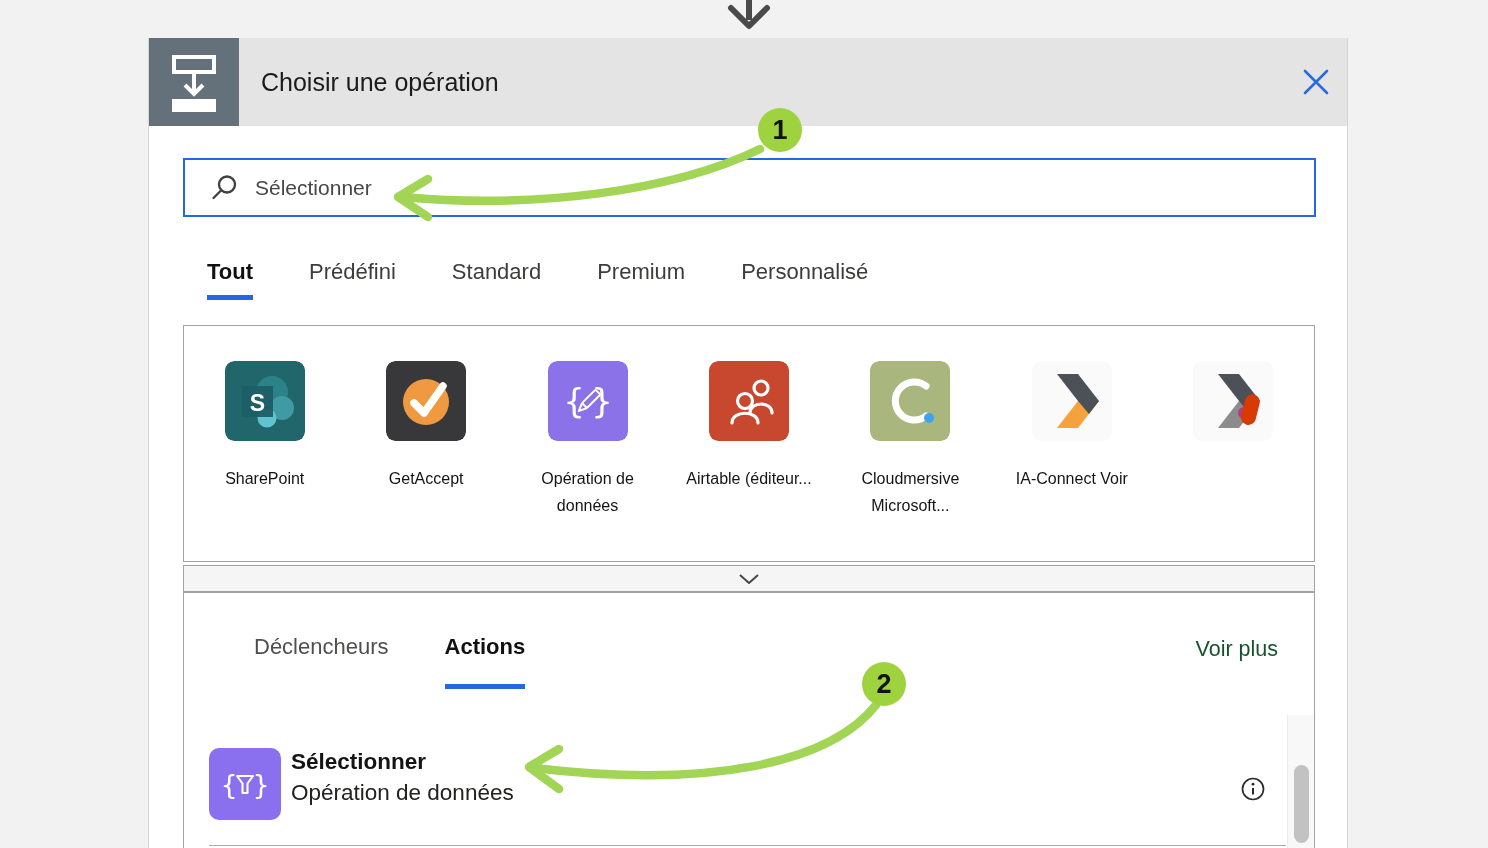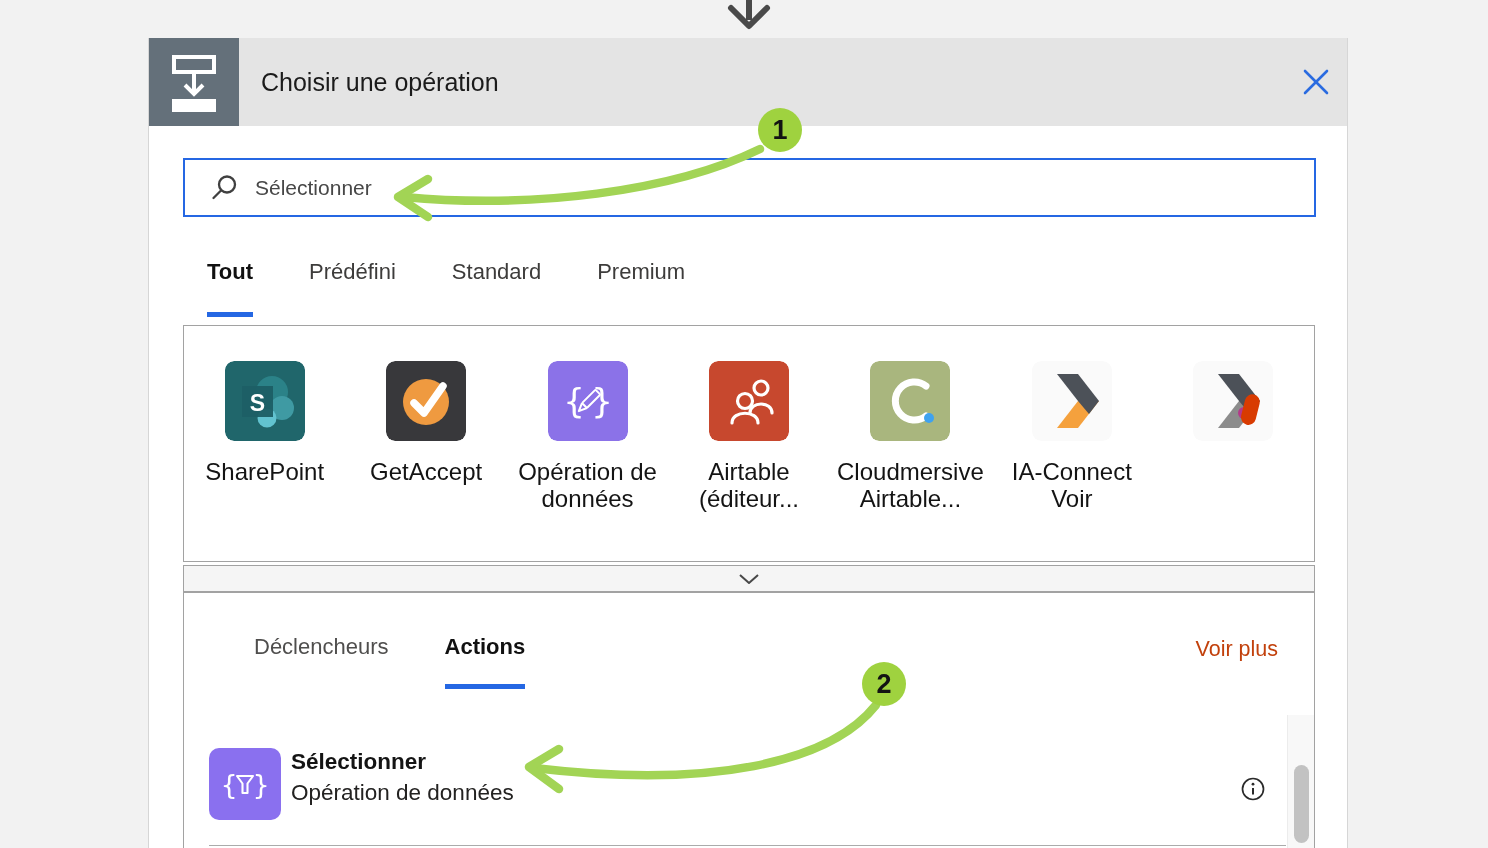--- a/index.html
+++ b/index.html
@@ -31,44 +31,44 @@
   
   .search-box{left:34px; top:120px; width:1133px; height:59px;
               border:2px solid var(--accent); background:#fff;
               display:flex; align-items:center; padding-left:26px; gap:17px;}
   .search-box input{border:none; outline:none; flex:1; font-size:21px;
                     font-family:"Liberation Sans", sans-serif; color:#3f3f3f; background:transparent;}
   .search-box input::placeholder{color:#474747; opacity:1;}
 
   
   .cat-tabs{left:58px; top:221px; display:flex; gap:56px;}
-  .tab{font-size:22px; color:#3d3c3b; padding-bottom:27px; border-bottom:5px solid transparent;
+  .tab{font-size:22px; color:#3d3c3b; padding-bottom:10px; border-bottom:5px solid transparent;
        cursor:pointer; white-space:nowrap;}
   .tab.selected{font-weight:bold; color:#111; border-bottom-color:var(--accent);}
 
   
   .grid-box{left:34px; top:287px; width:1132px; height:237px; background:#fff;
             border:1px solid var(--panel-border); display:flex; padding-top:35px;}
   .conn-tile{flex:1; display:flex; flex-direction:column; align-items:center; cursor:pointer;}
   .conn-icon{width:80px; height:80px; border-radius:9px; overflow:hidden;}
-  .conn-label{margin-top:17px; font-size:24px; line-height:27px; color:#141414;
+  .conn-label{margin-top:24px; font-size:16px; line-height:27px; color:#141414;
               text-align:center; max-width:152px;}
 
   
   .expander{left:34px; top:527px; width:1132px; height:27px; background:#f5f5f5;
             border:1px solid var(--panel-border); display:flex; align-items:center;
             justify-content:center; cursor:pointer;}
 
   
   .list-panel{left:34px; top:554px; width:1132px; height:256px; background:#fff;
               border:1px solid var(--panel-border); border-bottom:none;}
   .sec-tabs{left:46px; top:41px; display:flex; gap:56px;}
   .sec-tabs .tab{padding-bottom:24px;}
   .sec-tabs .tab:not(.selected){color:#4f4e4d;margin-left:24px;}
-  .see-more{left:auto; right:36px; top:44px; font-size:21.5px; color:#c2410c; cursor:pointer;}
+  .see-more{left:auto; right:36px; top:44px; font-size:21.5px; color:#14532d; cursor:pointer;}
   .action-row{left:25px; top:155px; width:1020px; height:90px; cursor:pointer;}
   .action-icon{left:0; top:0; width:72px; height:72px; border-radius:10px; background:#8a70ef;
                display:flex; align-items:center; justify-content:center;}
   .action-title{left:82px; top:1px; font-size:22.5px; font-weight:bold; color:#141414;}
   .action-sub{left:82px; top:32px; font-size:22.5px; color:#232221;}
   .info-btn{left:1057px; top:184px; width:24px; height:24px; background:none; border:none; cursor:pointer;}
   .scroll-track{left:1103px; top:122px; width:27px; height:134px; background:#f8f8f8;
                 border-left:1px solid #ececec;}
   .scroll-thumb{left:6px; top:50px; width:15px; height:78px; border-radius:8px; background:#c2c2c2;}
   .item-divider{left:25px; top:252px; width:1077px; height:1px; background:#ababab;}
@@ -115,20 +115,21 @@
       <line x1="10" y1="16.5" x2="2.5" y2="24" stroke="#404040" stroke-width="2.3" stroke-linecap="round"></line>
     </svg>
     <input type="text" placeholder="Sélectionner" style="">
   </div>
 
   <div class="abs cat-tabs">
     <div class="tab selected">Tout</div>
     <div class="tab">Prédéfini</div>
     <div class="tab">Standard</div>
     <div class="tab">Premium</div>
+    <div class="tab">Personnalisé</div>
   </div>
 
   <div class="abs grid-box">
 
     <div class="conn-tile">
       <svg class="conn-icon" viewBox="0 0 80 80">
         <rect width="80" height="80" rx="9" fill="#20666b"></rect>
         <circle cx="47" cy="31" r="16" fill="#2b8288"></circle>
         <circle cx="57" cy="47" r="12" fill="#3f9aa3"></circle>
         <circle cx="42" cy="57" r="9.5" fill="#62c3d0"></circle>
@@ -170,21 +171,21 @@
       </svg>
       <div class="conn-label">Airtable (éditeur...</div>
     </div>
 
     <div class="conn-tile">
       <svg class="conn-icon" viewBox="0 0 80 80">
         <rect width="80" height="80" rx="9" fill="#a9b67e"></rect>
         <path d="M56,25 A19,19 0 1 0 56,55" fill="none" stroke="#fff" stroke-width="7" stroke-linecap="round"></path>
         <circle cx="59" cy="57" r="5" fill="#3fa2ef"></circle>
       </svg>
-      <div class="conn-label">Cloudmersive Airtable...</div>
+      <div class="conn-label">Cloudmersive Microsoft...</div>
     </div>
 
     <div class="conn-tile">
       <svg class="conn-icon" viewBox="0 0 80 80">
         <rect width="80" height="80" rx="9" fill="#fafafa"></rect>
         <polygon points="25,13 46,13 67,40 46,40" fill="#4c5158"></polygon>
         <polygon points="67,40 46,40 25,67 46,67" fill="#f5a13d"></polygon>
         <polygon points="67,40 46,40 57,53" fill="#4c5158"></polygon>
       </svg>
       <div class="conn-label">IA-Connect Voir</div>

